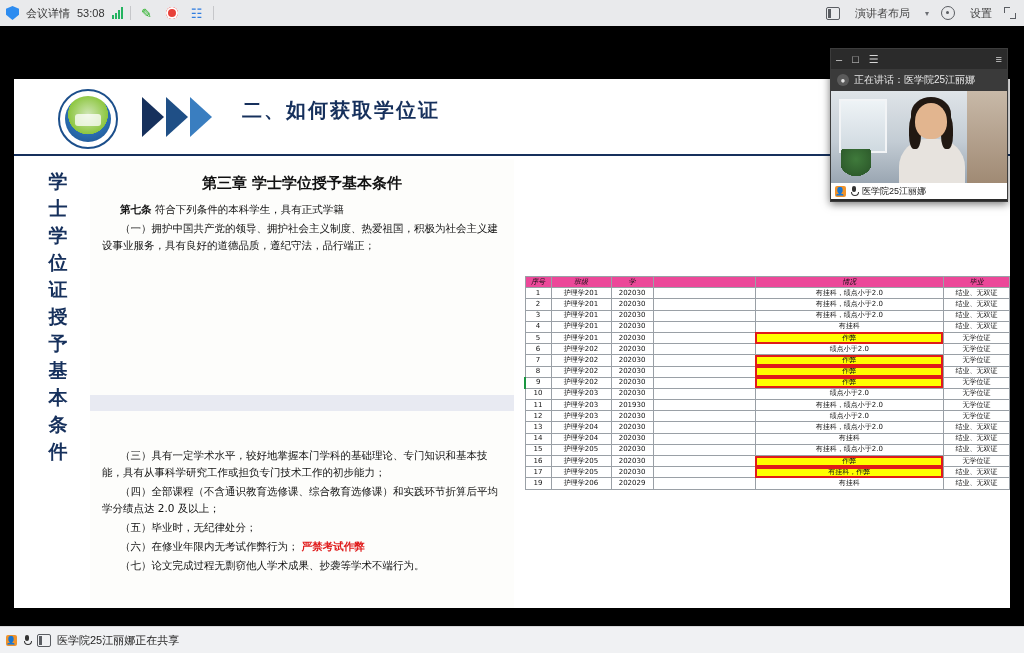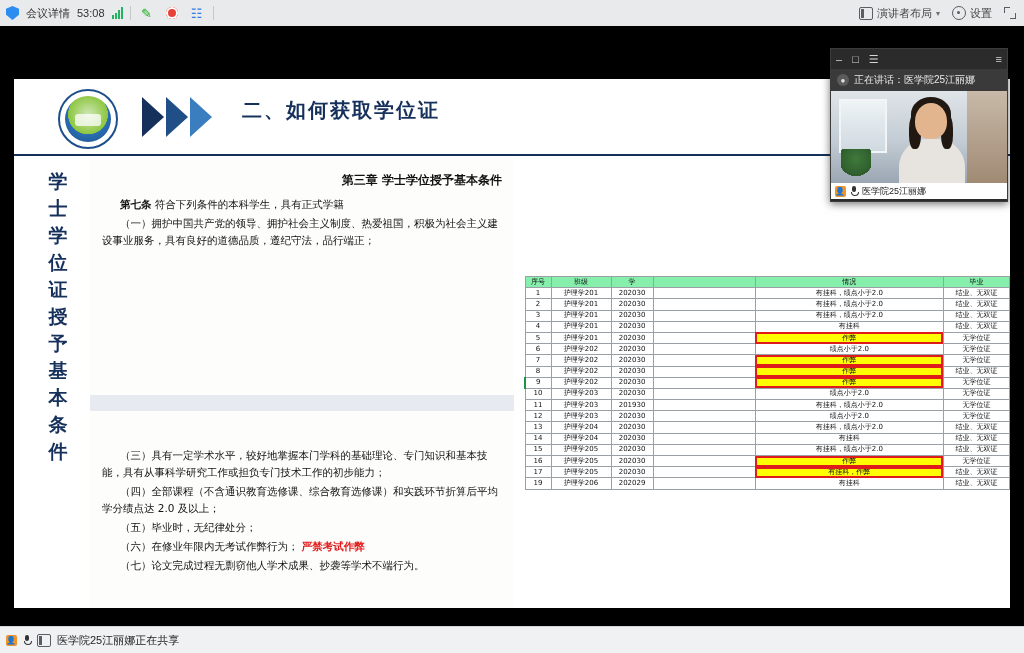--- a/index.html
+++ b/index.html
@@ -103,21 +103,21 @@
   }
   .tab-chip .dot {
     width: 11px; height: 11px;
     border-radius: 2px;
     background: #2f7ee0;
   }
   .chip-tail { color: #8a8d92; font-size: 11px; }
   .tb-item {
     display: inline-flex;
     align-items: center;
-    gap: 4px;
+    gap: 15px;
     color: #444;
     font-size: 11px;
   }
   .sq-ico {
     width: 12px; height: 11px;
     border: 1.3px solid #5a5d62;
     border-radius: 2px;
     position: relative;
   }
   .sq-ico::after {
@@ -260,22 +260,22 @@
     color: #111;
     font-family: "DejaVu Sans", serif;
     font-size: 10.5px;
     line-height: 1.62;
     padding: 6px 12px 0 12px;
     box-sizing: border-box;
     overflow: hidden;
   }
   .doc h4 {
     margin: 6px 0 6px 0;
-    text-align: right;
-    font-size: 12px;
+    text-align: center;
+    font-size: 15px;
     font-weight: bold;
   }
   .doc p { margin: 0 0 2px 0; text-indent: 0; }
   .doc .ind { text-indent: 18px; }
   .doc .bold { font-weight: bold; }
   .doc-band {
     position: absolute;
     left: 0; right: 0;
     top: 236px;
     height: 16px;
@@ -310,21 +310,21 @@
     border: 1px solid #9aa0a6;
     height: 10.2px;
     padding: 0 1px;
     text-align: center;
     white-space: nowrap;
     overflow: hidden;
     font-weight: normal;
     font-size: 7px;
     line-height: 9px;
   }
-  .sheet th { background: #86efac; font-weight: normal; }
+  .sheet th { background: #ec4899; font-weight: normal; font-style: italic; }
   .c-idx { width: 26px; }
   .c-cls { width: 60px; }
   .c-num { width: 42px; }
   .c-gap { width: 102px; }
   .c-stat { width: 188px; }
   .c-grad { width: 66px; }
   .hl-box { background: #ffff00; outline: 2px solid #e01b1b; outline-offset: -2px; }
   .rowmark { border-left: 2px solid #1a9641 !important; }
 
   

